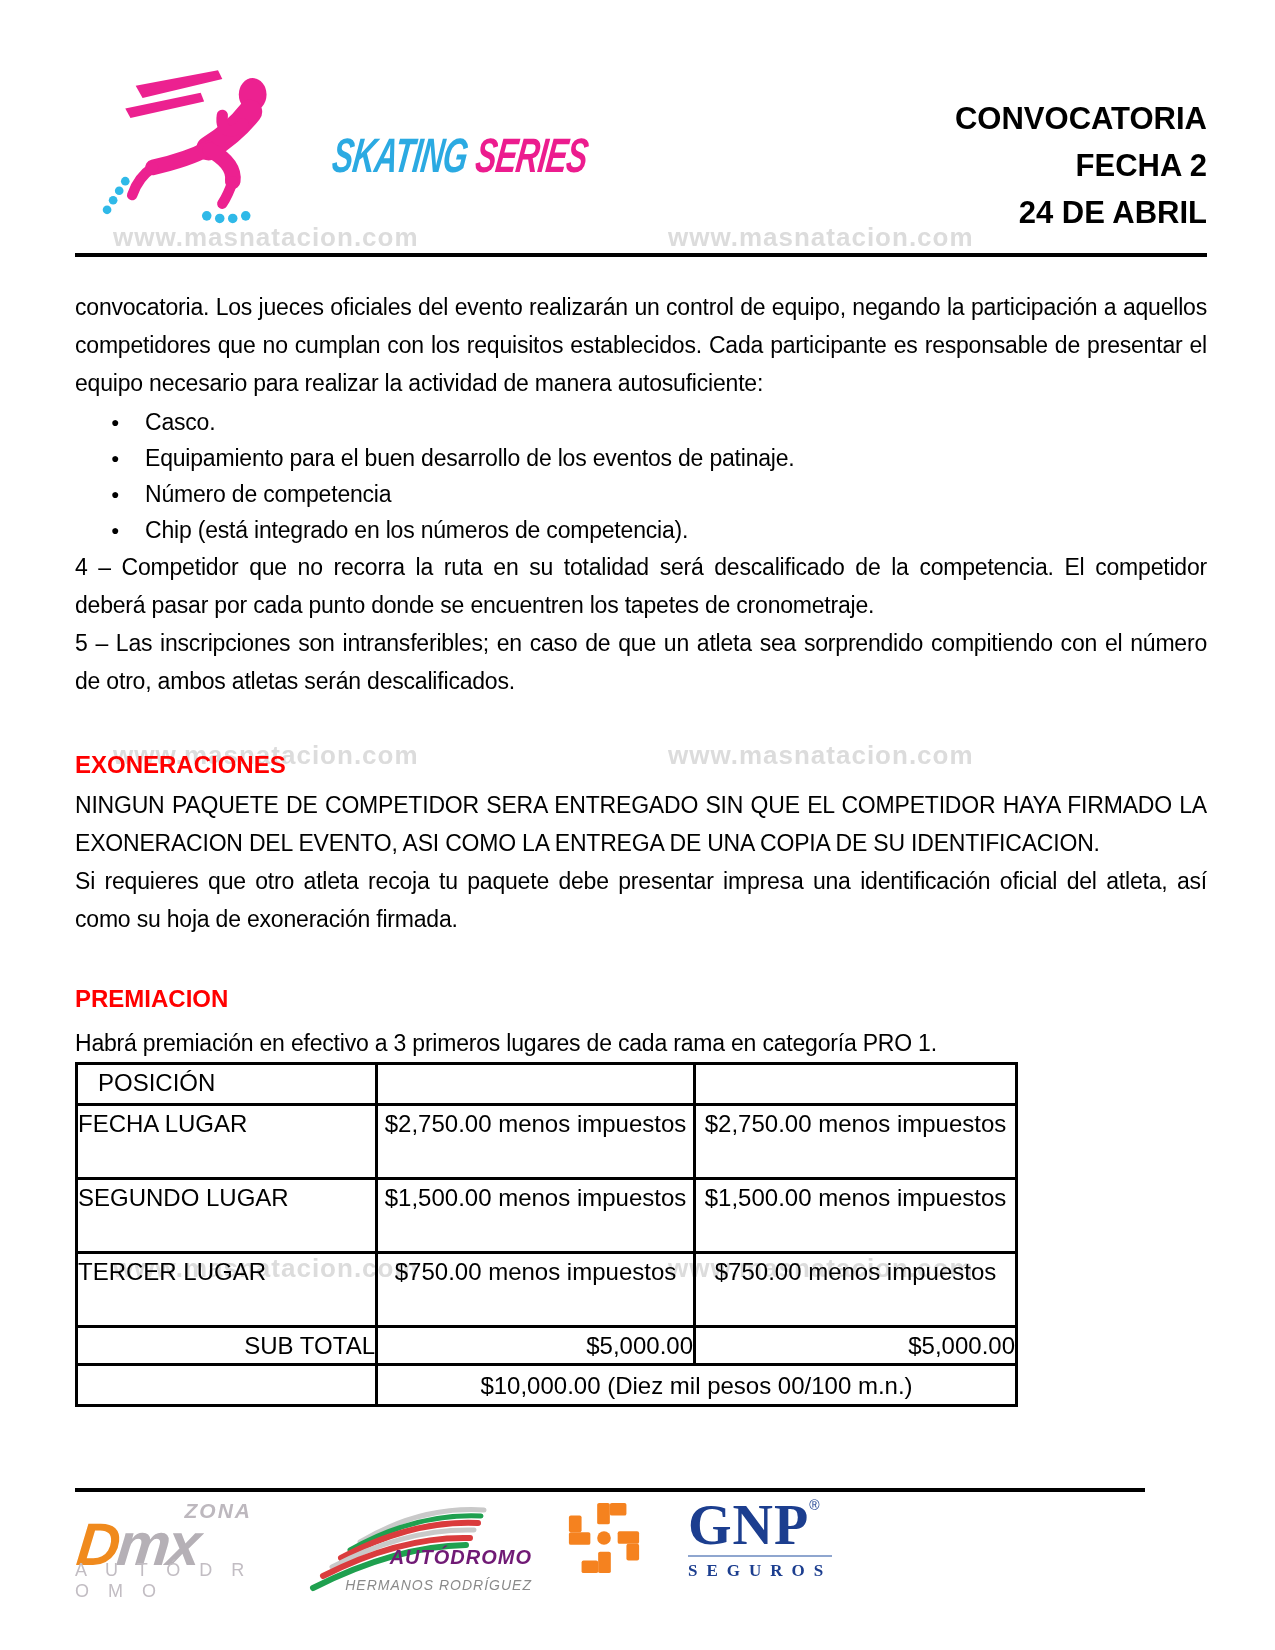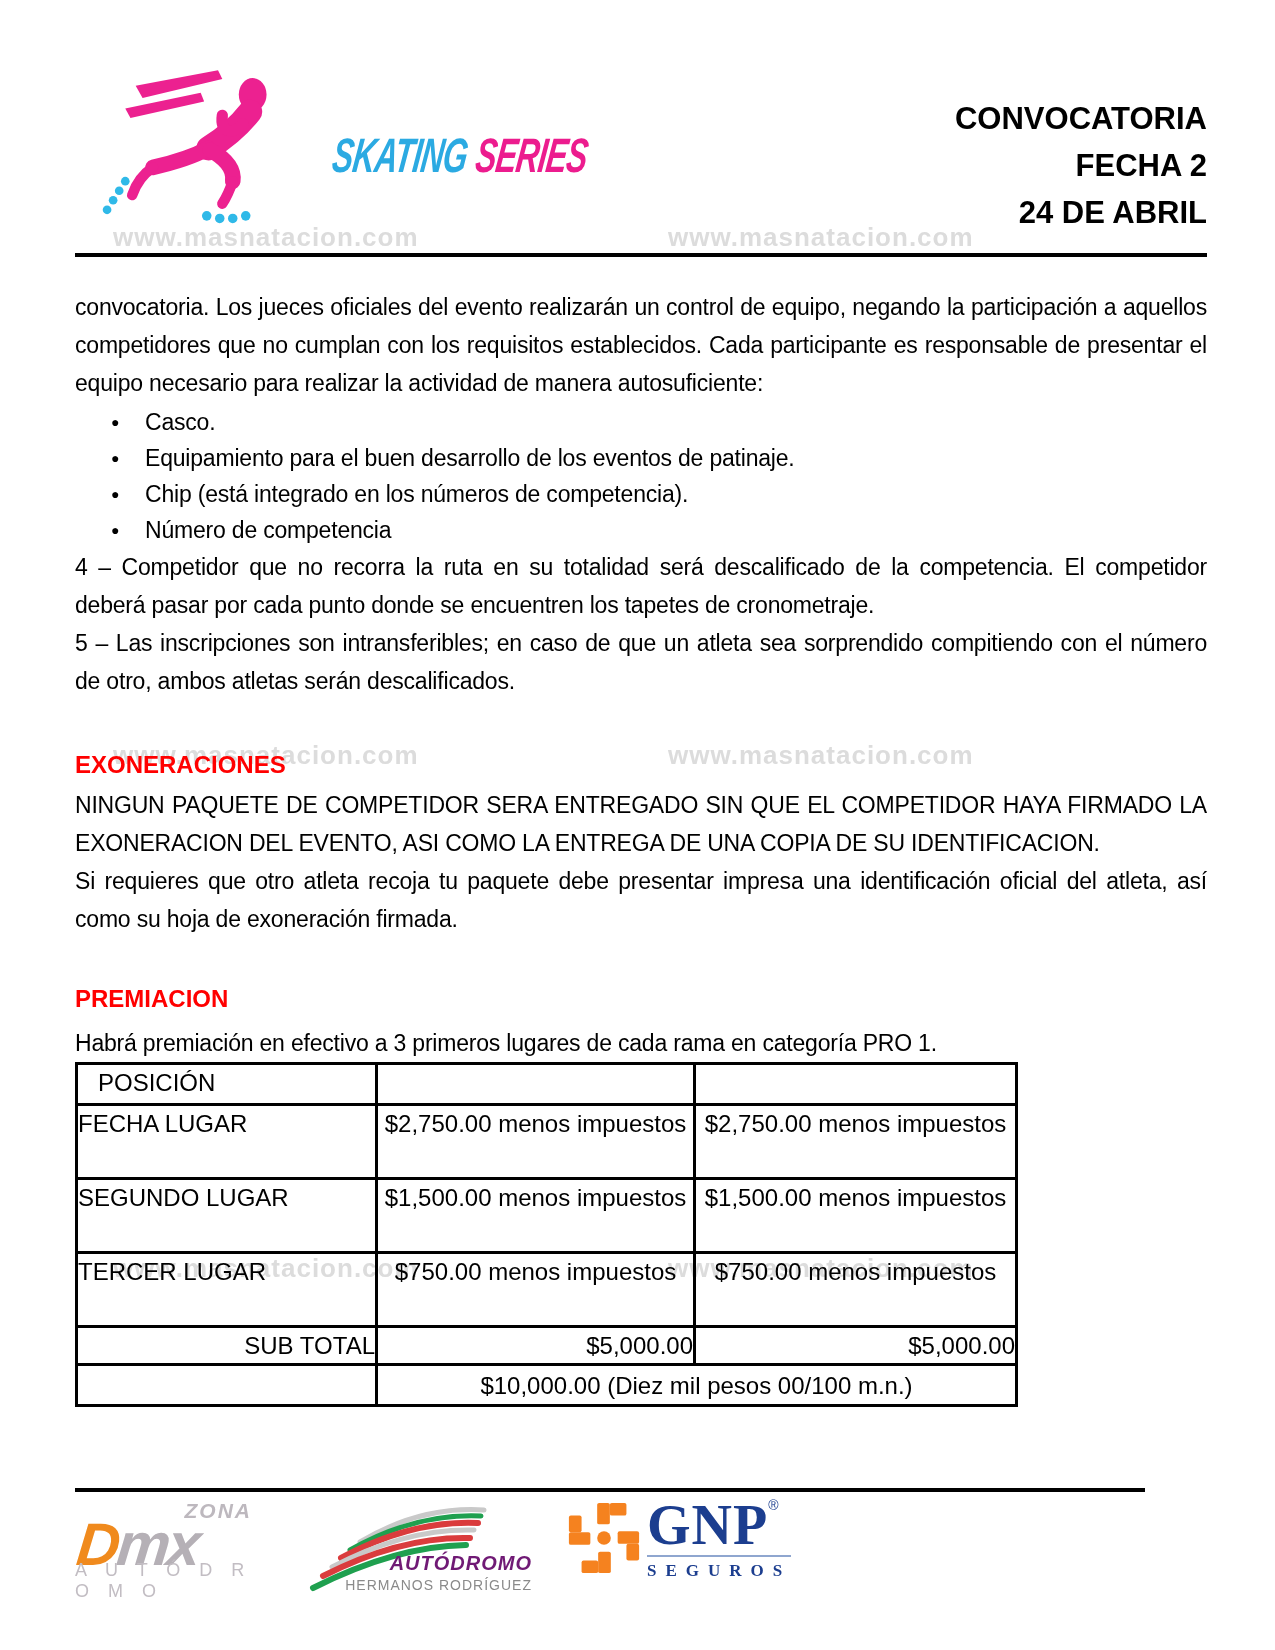--- a/index.html
+++ b/index.html
@@ -81,22 +81,22 @@
   }
   .dmx-d{color:#f08a1d;}
   .dmx-mx{color:#b5b0b6;}
   .dmx-sub{
     position:absolute;left:0;bottom:-2px;font-size:18px;color:#c2bdc3;letter-spacing:7px;
   }
   .logo-ahr{position:absolute;left:298px;top:1492px;width:240px;height:115px;z-index:1;}
   .ahr-swoosh{position:absolute;left:0;top:0;}
   .ahr-text{position:absolute;right:6px;bottom:14px;text-align:right;}
   .ahr-line1{font-size:20px;font-weight:bold;font-style:italic;color:#701a75;letter-spacing:1px;}
-  .ahr-line2{font-size:14px;color:#8a8a8a;letter-spacing:1px;margin-top:2px;}
-  .logo-gnp{position:absolute;left:565px;top:1497px;width:220px;height:100px;z-index:1;display:flex;align-items:flex-start;}
+  .ahr-line2{font-size:14px;font-style:italic;color:#8a8a8a;letter-spacing:1px;margin-top:8px;}
+  .logo-gnp{position:absolute;left:565px;top:1497px;width:220px;height:100px;z-index:1;display:flex;align-items:flex-start;gap:41px;}
   .gnp-mark{flex:0 0 auto;margin-top:2px;}
   .gnp-textblock{margin-left:4px;}
   .gnp-name{
     font-family:"Liberation Serif",serif;font-weight:bold;font-size:56px;line-height:56px;
     color:#1c3e8f;letter-spacing:1px;
   }
   .gnp-reg{font-size:14px;vertical-align:top;color:#1c3e8f;font-family:"Liberation Sans",sans-serif;}
   .gnp-rule{height:2px;background:#8fa6cf;margin:2px 0 4px;}
   .gnp-sub{
     font-family:"Liberation Serif",serif;font-weight:bold;font-size:17px;color:#1c3e8f;letter-spacing:9px;
@@ -152,22 +152,22 @@
         <div>24 DE ABRIL</div>
       </div>
     </div>
     <div class="rule"></div>
 
     <p class="para">convocatoria. Los jueces oficiales del evento realizarán un control de equipo, negando la participación a aquellos competidores que no cumplan con los requisitos establecidos. Cada participante es responsable de presentar el equipo necesario para realizar la actividad de manera autosuficiente:</p>
 
     <ul class="bullets">
       <li>Casco.</li>
       <li>Equipamiento para el buen desarrollo de los eventos de patinaje.</li>
+      <li>Número de competencia</li>
       <li>Chip (está integrado en los números de competencia).</li>
-      <li>Número de competencia</li>
     </ul>
 
     <p class="para tight">4 – Competidor que no recorra la ruta en su totalidad será descalificado de la competencia. El competidor deberá pasar por cada punto donde se encuentren los tapetes de cronometraje.</p>
     <p class="para tight">5 – Las inscripciones son intransferibles; en caso de que un atleta sea sorprendido compitiendo con el número de otro, ambos atletas serán descalificados.</p>
 
     <h2 class="red-heading h-exo">EXONERACIONES</h2>
     <p class="para tight">NINGUN PAQUETE DE COMPETIDOR SERA ENTREGADO SIN QUE EL COMPETIDOR HAYA FIRMADO LA EXONERACION DEL EVENTO, ASI COMO LA ENTREGA DE UNA COPIA DE SU IDENTIFICACION.</p>
     <p class="para tight">Si requieres que otro atleta recoja tu paquete debe presentar impresa una identificación oficial del atleta, así como su hoja de exoneración firmada.</p>
 
     <h2 class="red-heading h-pre">PREMIACION</h2>

